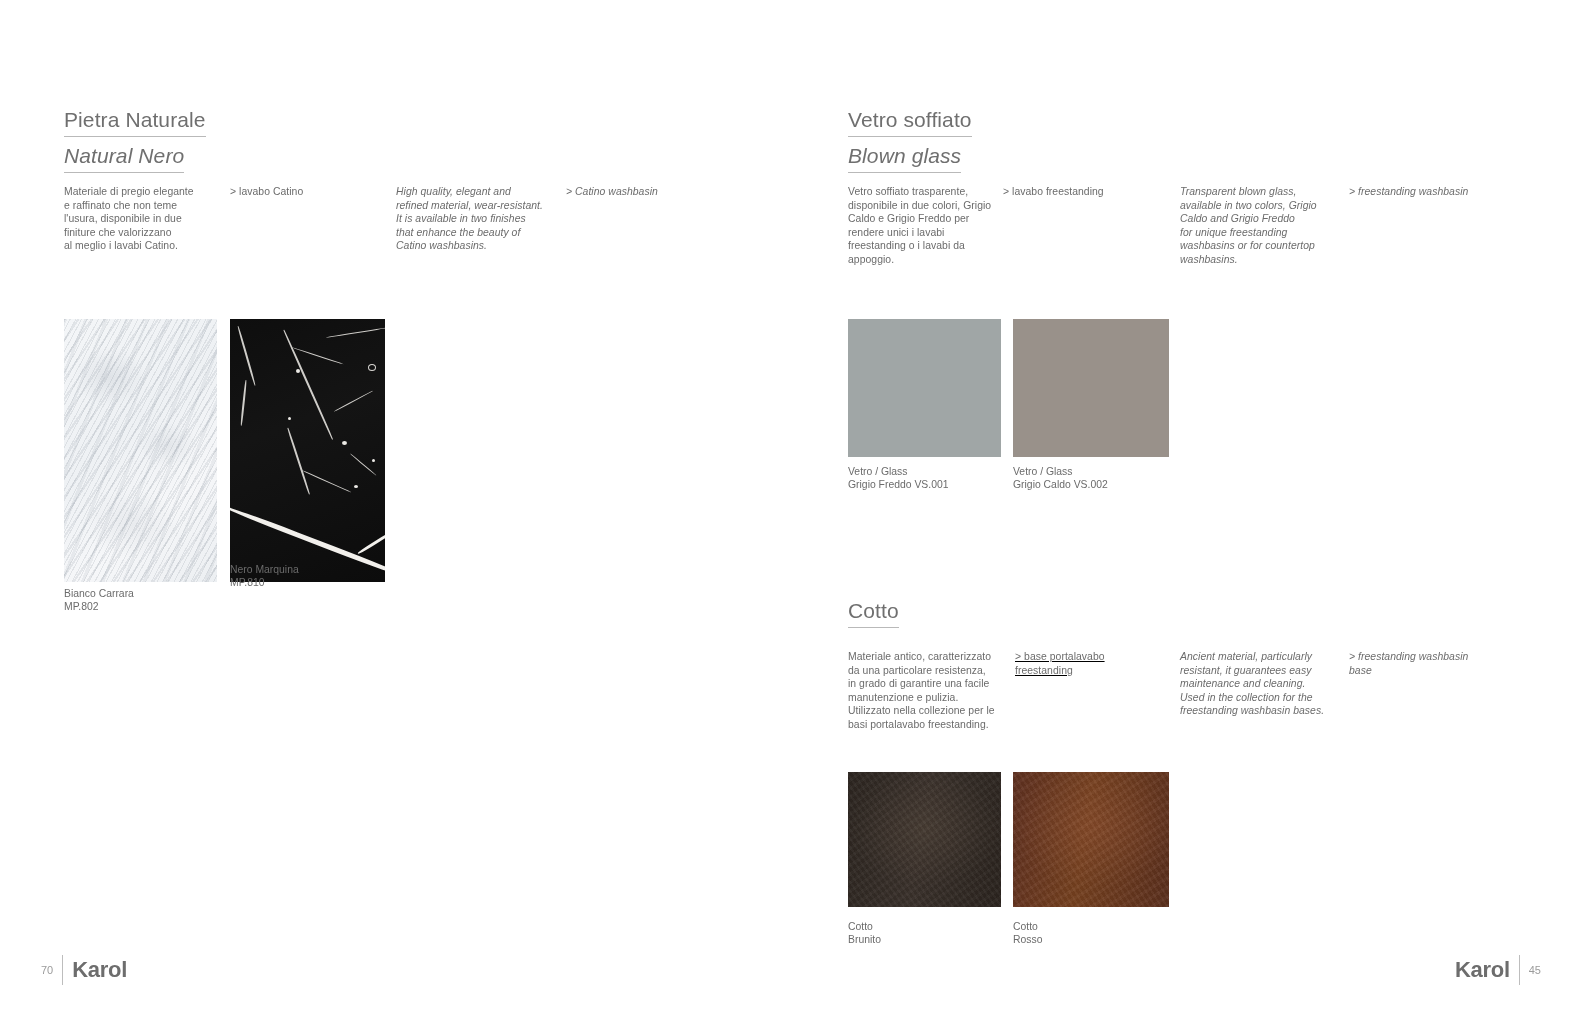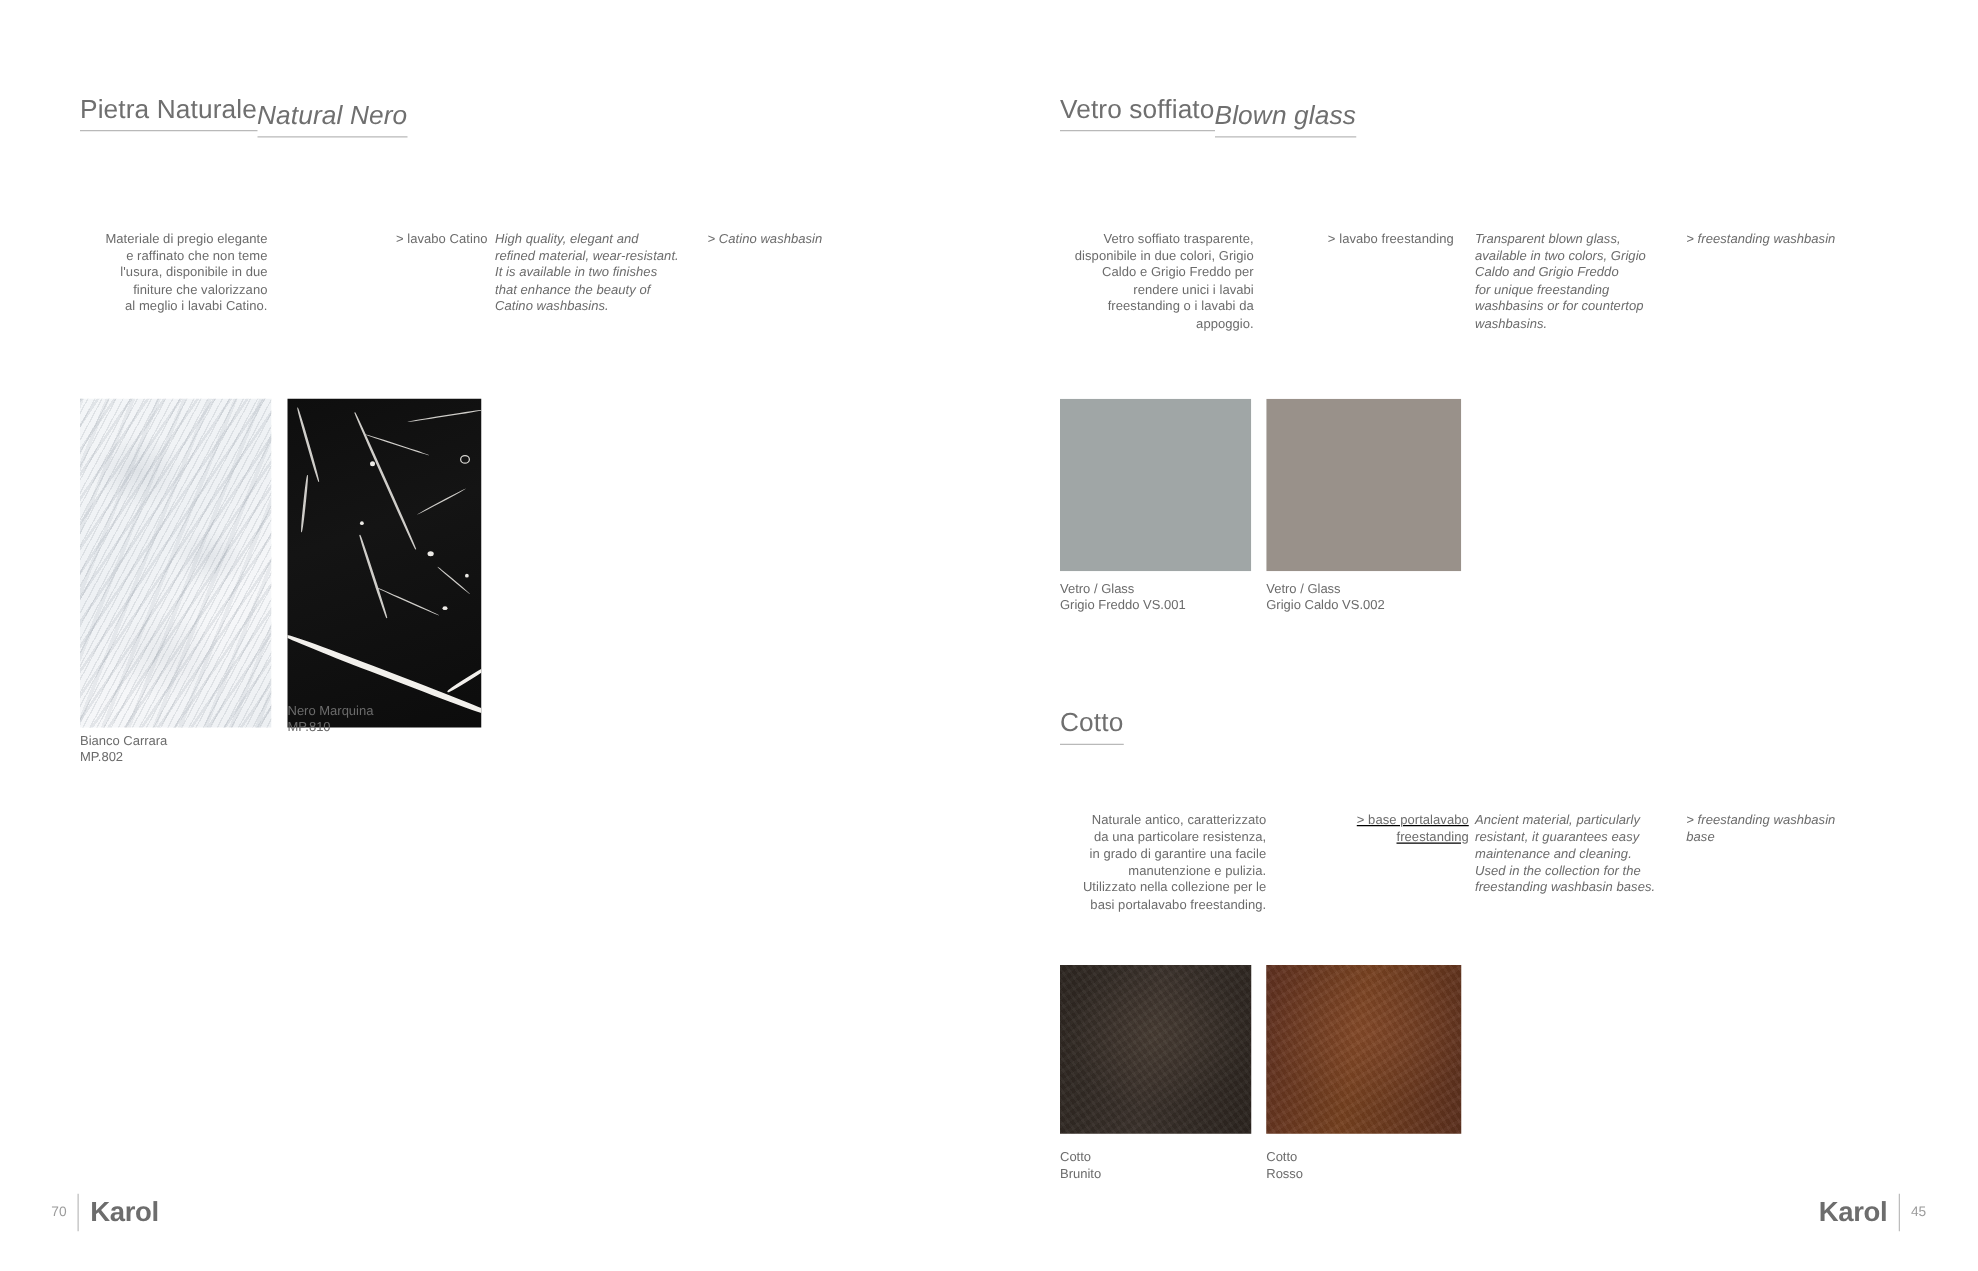--- a/index.html
+++ b/index.html
@@ -40,32 +40,32 @@
     letter-spacing: 0.1px;
     line-height: 27px;
     padding-bottom: 3px;
     border-bottom: 1px solid #b9b9b9;
     white-space: nowrap;
   }
   .head-line.en {
     font-style: italic;
     margin-top: 5px;
   }
-  .head-stack { display: flex; flex-direction: row; align-items: flex-start; }
+  .head-stack { display: flex; flex-direction: column; align-items: flex-start; margin-top: 32px; }
 
   
   .copy-block { position: absolute; }
   .copy {
     color: #6b6b6b;
     font-size: 10.4px;
     line-height: 13.6px;
     letter-spacing: 0.05px;
     white-space: pre-line;
   }
-  .copy.it { font-style: normal; text-align: right; }
+  .copy.it { font-style: normal; }
   .copy.en { font-style: italic; }
 
   
   .swatch {
     position: absolute;
     overflow: hidden;
   }
   .swatch-caption {
     position: absolute;
     color: #6b6b6b;
@@ -281,21 +281,21 @@
       <div class="mat-flat" style="background: rgb(153, 145, 138);"></div>
     </div>
     <div class="swatch-caption" style="left:222px; top:465px; width:170px;">Vetro / Glass
 Grigio Caldo VS.002</div>
 
     <div class="section-head head-stack" style="left:57px; top:565px;">
       <span class="head-line it">Cotto</span>
     </div>
 
     <div class="copy-block" style="left:57px; top:650px; width:165px;">
-      <div class="copy it">Naturale antico, caratterizzato
+      <div class="copy it">Materiale antico, caratterizzato
 da una particolare resistenza,
 in grado di garantire una facile
 manutenzione e pulizia.
 Utilizzato nella collezione per le
 basi portalavabo freestanding.</div>
     </div>
 
     <div class="copy-block" style="left:224px; top:650px; width:160px;text-decoration:underline;">
       <div class="copy it">&gt; base portalavabo
    freestanding</div>

